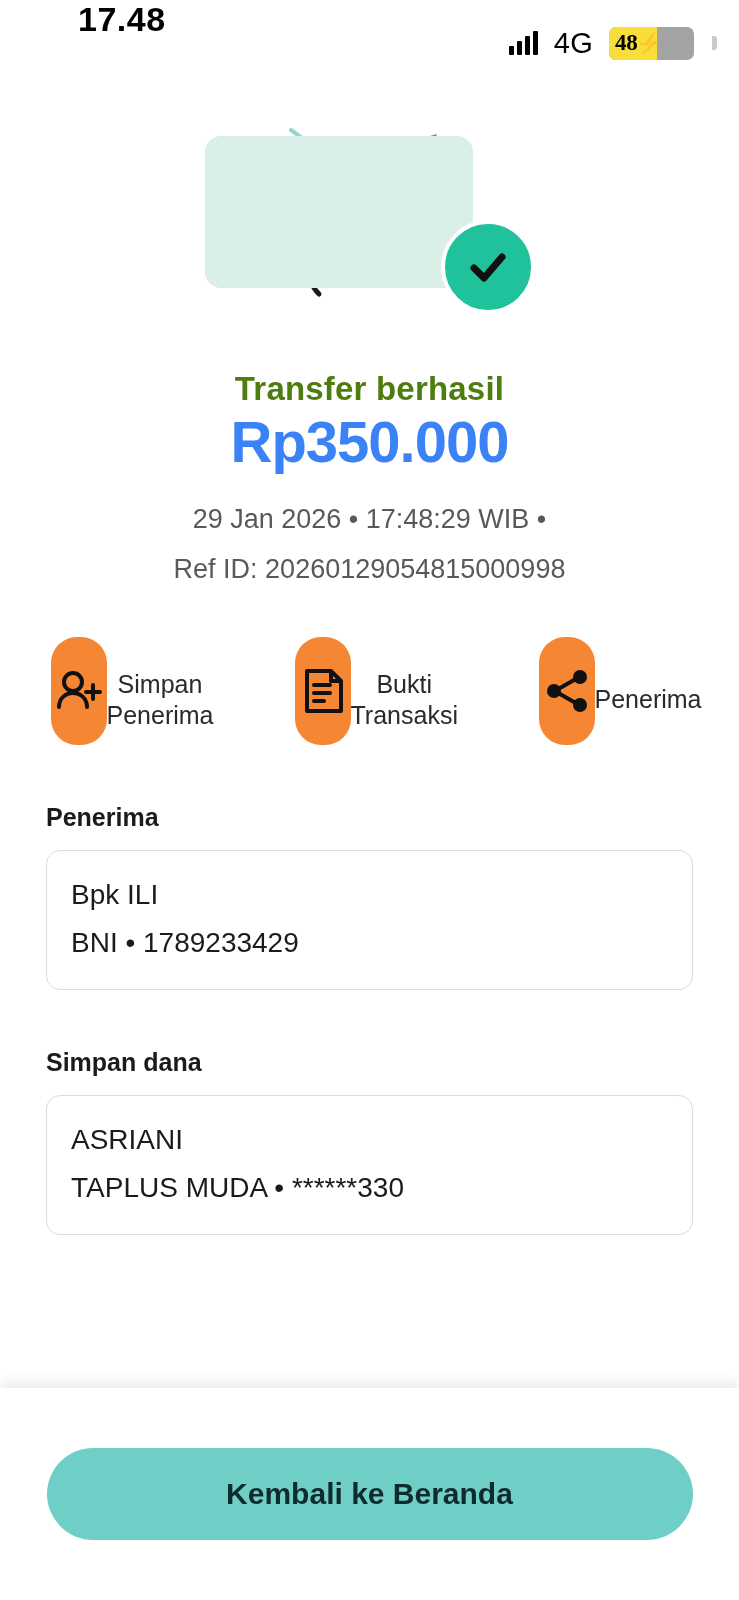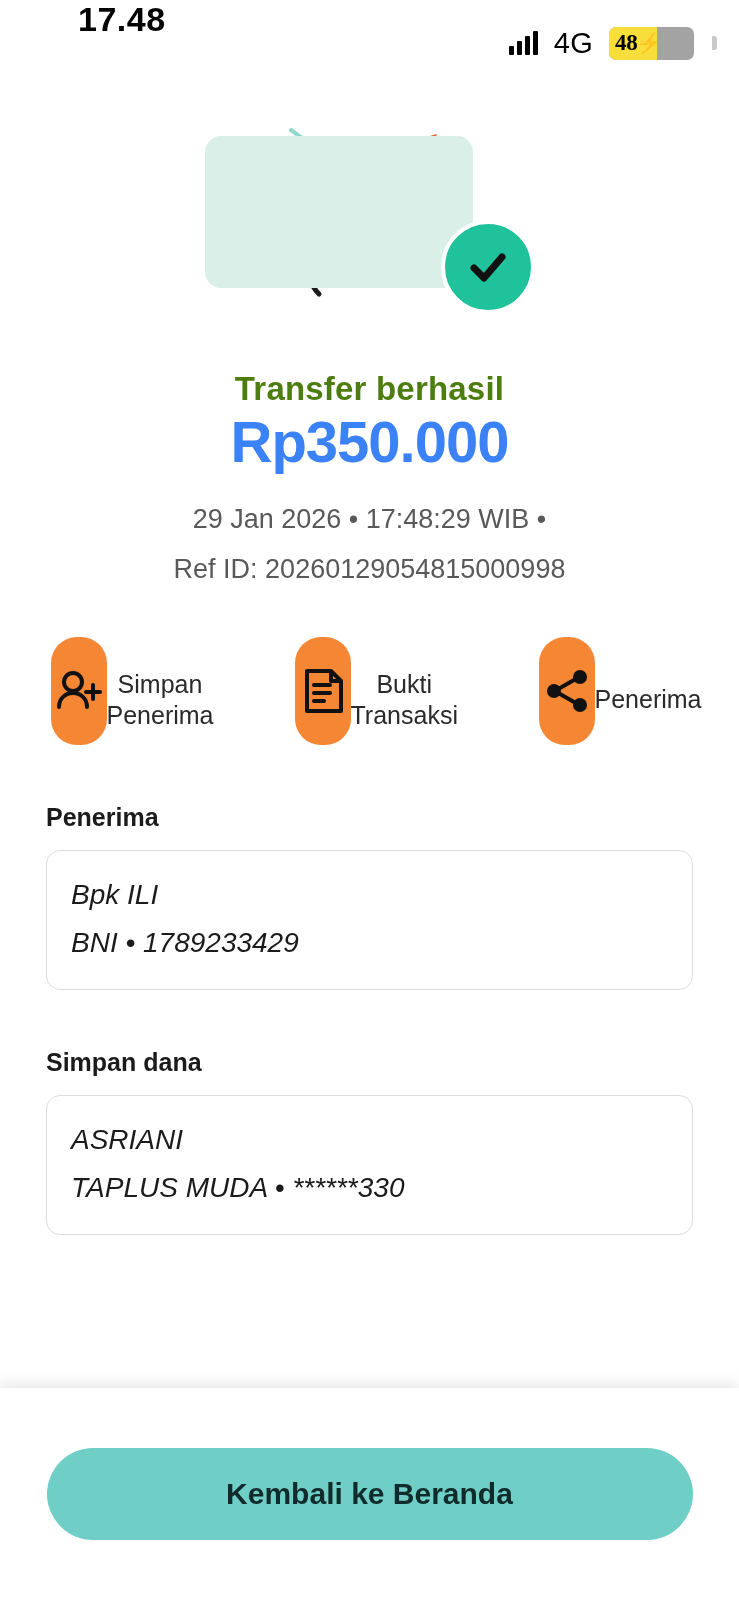--- a/index.html
+++ b/index.html
@@ -200,21 +200,20 @@
     font-size: 25px;
     font-weight: bold;
     color: #1b1b1b;
     margin-top: 58px;
     margin-bottom: 18px;
   }
   .card {
     border: 1px solid #dcdcdc;
     border-radius: 14px;
     padding: 28px 36px 30px 24px;
-    font-style: italic;
   }
   .card-line1 {
     font-size: 28px;
     color: #1b1b1b;
     margin-bottom: 16px;
   }
   .card-line2 {
     font-size: 28px;
     color: #1b1b1b;
   }

